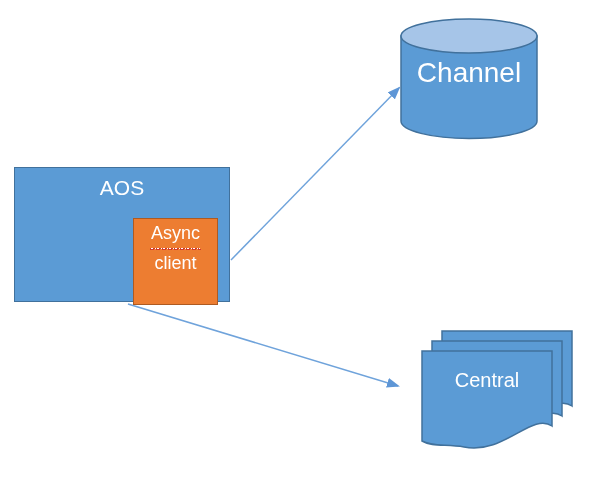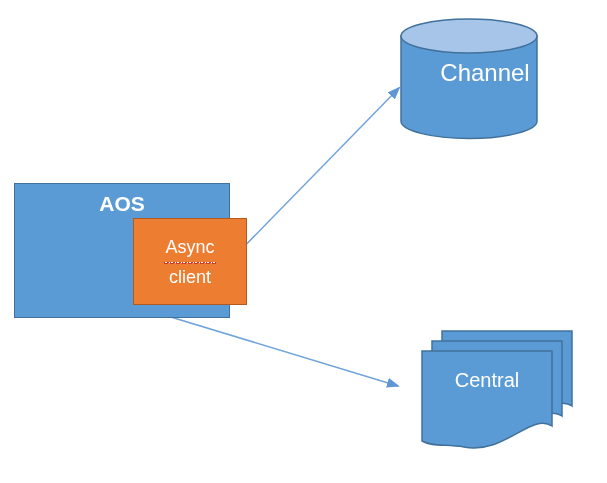--- a/index.html
+++ b/index.html
@@ -11,38 +11,37 @@
     overflow: hidden;
   }
   .canvas * { box-sizing: border-box; }
 
   svg.arrows {
     position: absolute; left: 0; top: 0;
     width: 607px; height: 483px;
   }
 
   .node-aos {
-    position: absolute; left: 14px; top: 183px;
+    position: absolute; left: 14px; top: 167px;
     width: 216px; height: 135px;
     background: #5B9BD5;
     border: 1px solid #41719C;
-    font-weight: bold;
   }
   .aos-label {
     width: 100%; text-align: center;
     margin-top: 7px;
     color: #ffffff; font-size: 21px; line-height: 26px;
   }
 
   .node-async {
     position: absolute; left: 133px; top: 218px;
-    width: 114px; height: 87px;
+    width: 85px; height: 87px;
     background: #ED7D31;
     border: 1px solid #AE5A21;
-    display: flex; align-items: center; justify-content: center;
+    display: flex; justify-content: center;
   }
   .async-label {
     text-align: center;
     color: #ffffff; font-size: 18px; line-height: 28px;
   }
   .squiggle {
     display: inline-block; position: relative;
     border-bottom: 1px solid #ffffff;
     padding-bottom: 1px;
   }
@@ -51,23 +50,23 @@
     background: radial-gradient(circle at 2px -1px, transparent 2px, #D23A2A 2px, #D23A2A 3.2px, transparent 3.4px) repeat-x;
     background-size: 6px 4px;
   }
 
   .node-cylinder {
     position: absolute; left: 400px; top: 18px;
     width: 138px; height: 122px;
   }
   .node-cylinder svg { position: absolute; left: 0; top: 0; }
   .cyl-label {
-    position: absolute; left: 16px; top: 41px; width: 100%;
+    position: absolute; left: 0; top: 41px; width: 100%;
     text-align: center; color: #ffffff;
-    font-size: 24px; line-height: 28px;
+    font-size: 28px; line-height: 28px;
   }
 
   .node-docstack {
     position: absolute; left: 420px; top: 329px;
     width: 158px; height: 125px;
   }
   .node-docstack svg { position: absolute; left: 0; top: 0; }
   .doc-label {
     position: absolute; left: 2px; top: 37px; width: 130px;
     text-align: center; color: #ffffff;

